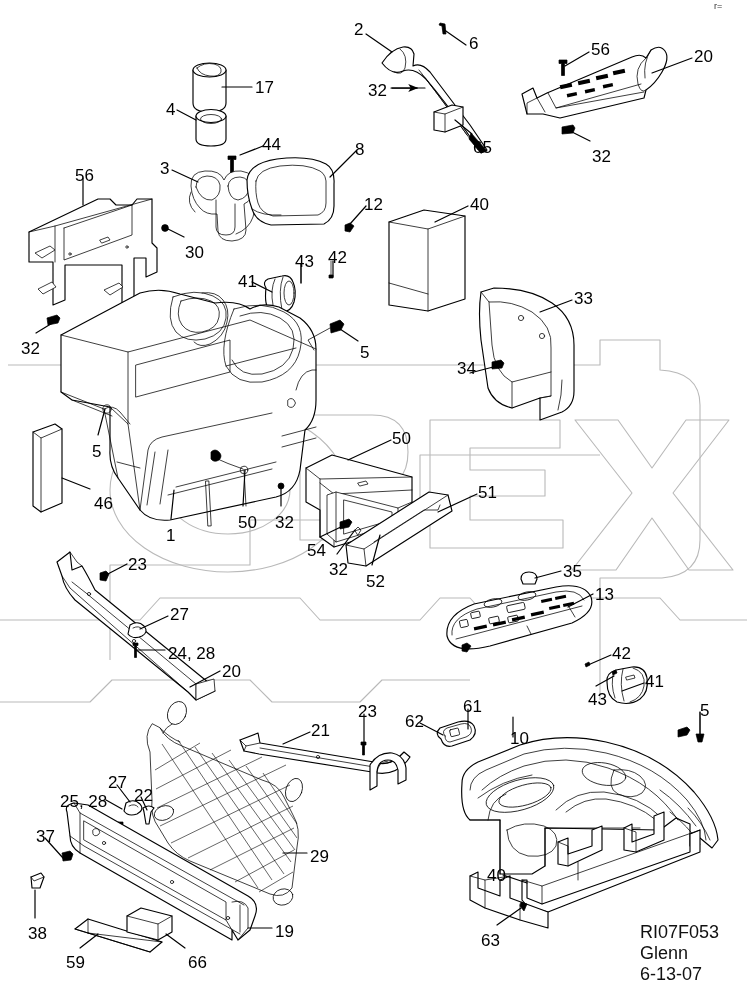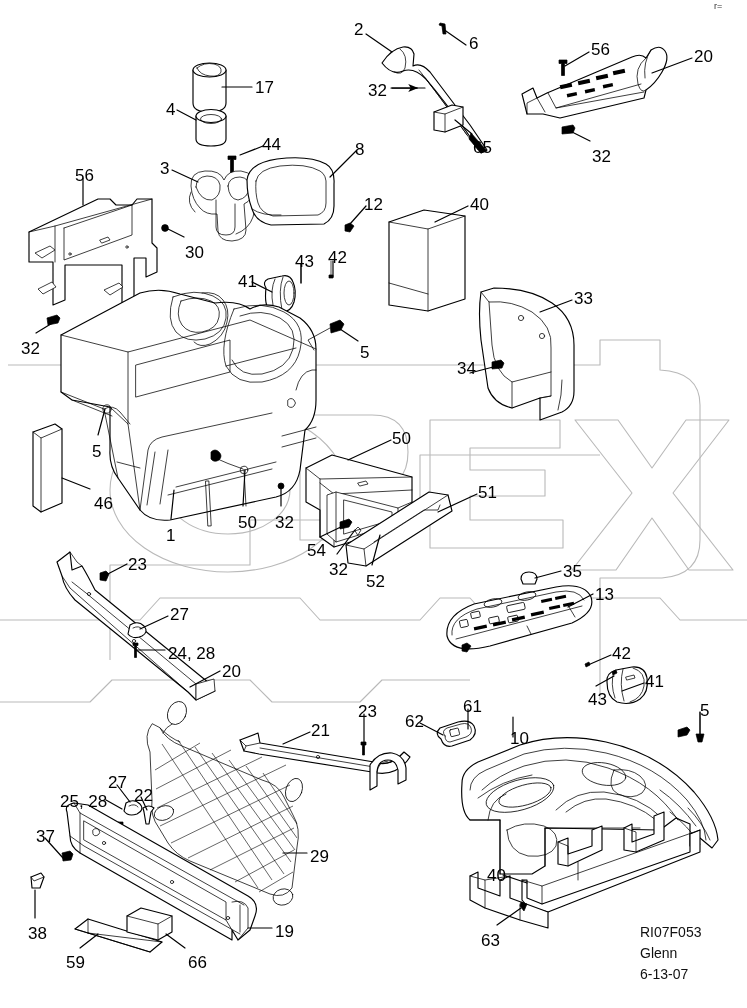--- a/index.html
+++ b/index.html
@@ -19,21 +19,21 @@
     font-size:17px;
     font-weight:400;
     color:#000;
     white-space:nowrap;
     line-height:1;
     letter-spacing:0px;
   }
   .sig{
     position:absolute;
     font-family:"Liberation Sans", sans-serif;
-    font-size:14px;
+    font-size:18px;
     line-height:21px;
     color:#111;
     white-space:pre;
   }
   .cornerMark{
     position:absolute;
     font-family:"Liberation Sans", sans-serif;
     font-size:9px;
     color:#333;
     white-space:nowrap;

